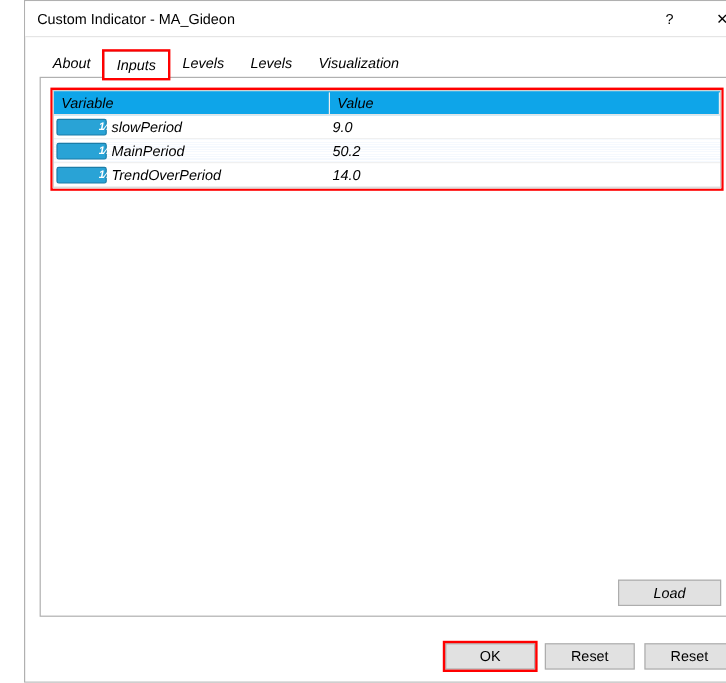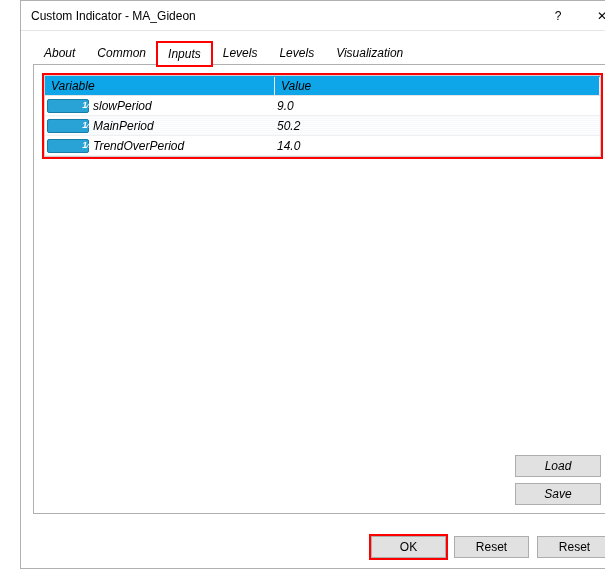--- a/index.html
+++ b/index.html
@@ -146,21 +146,20 @@
     </div>
     <div class="ctrl">
       <span>✕</span>
     </div>
   </div>
 
   <div class="client">
 
     <div class="tabs">
       <div class="tab">About</div>
-      <div class="tab">Common</div>
       <div class="tab active highlight">Inputs</div>
       <div class="tab">Levels</div>
       <div class="tab">Levels</div>
       <div class="tab">Visualization</div>
     </div>
 
     <div class="panel">
 
       <div class="grid-wrap">
         <div class="grid">
@@ -198,21 +197,20 @@
             <div class="cell val">
               <span>14.0</span>
             </div>
           </div>
 
         </div>
       </div>
 
       <div class="side-buttons">
         <div class="btn">Load</div>
-        <div class="btn">Save</div>
       </div>
 
     </div>
 
   </div>
 
   <div class="footer">
     <div class="btn highlight">OK</div>
     <div class="btn">Reset</div>
     <div class="btn">Reset</div>

